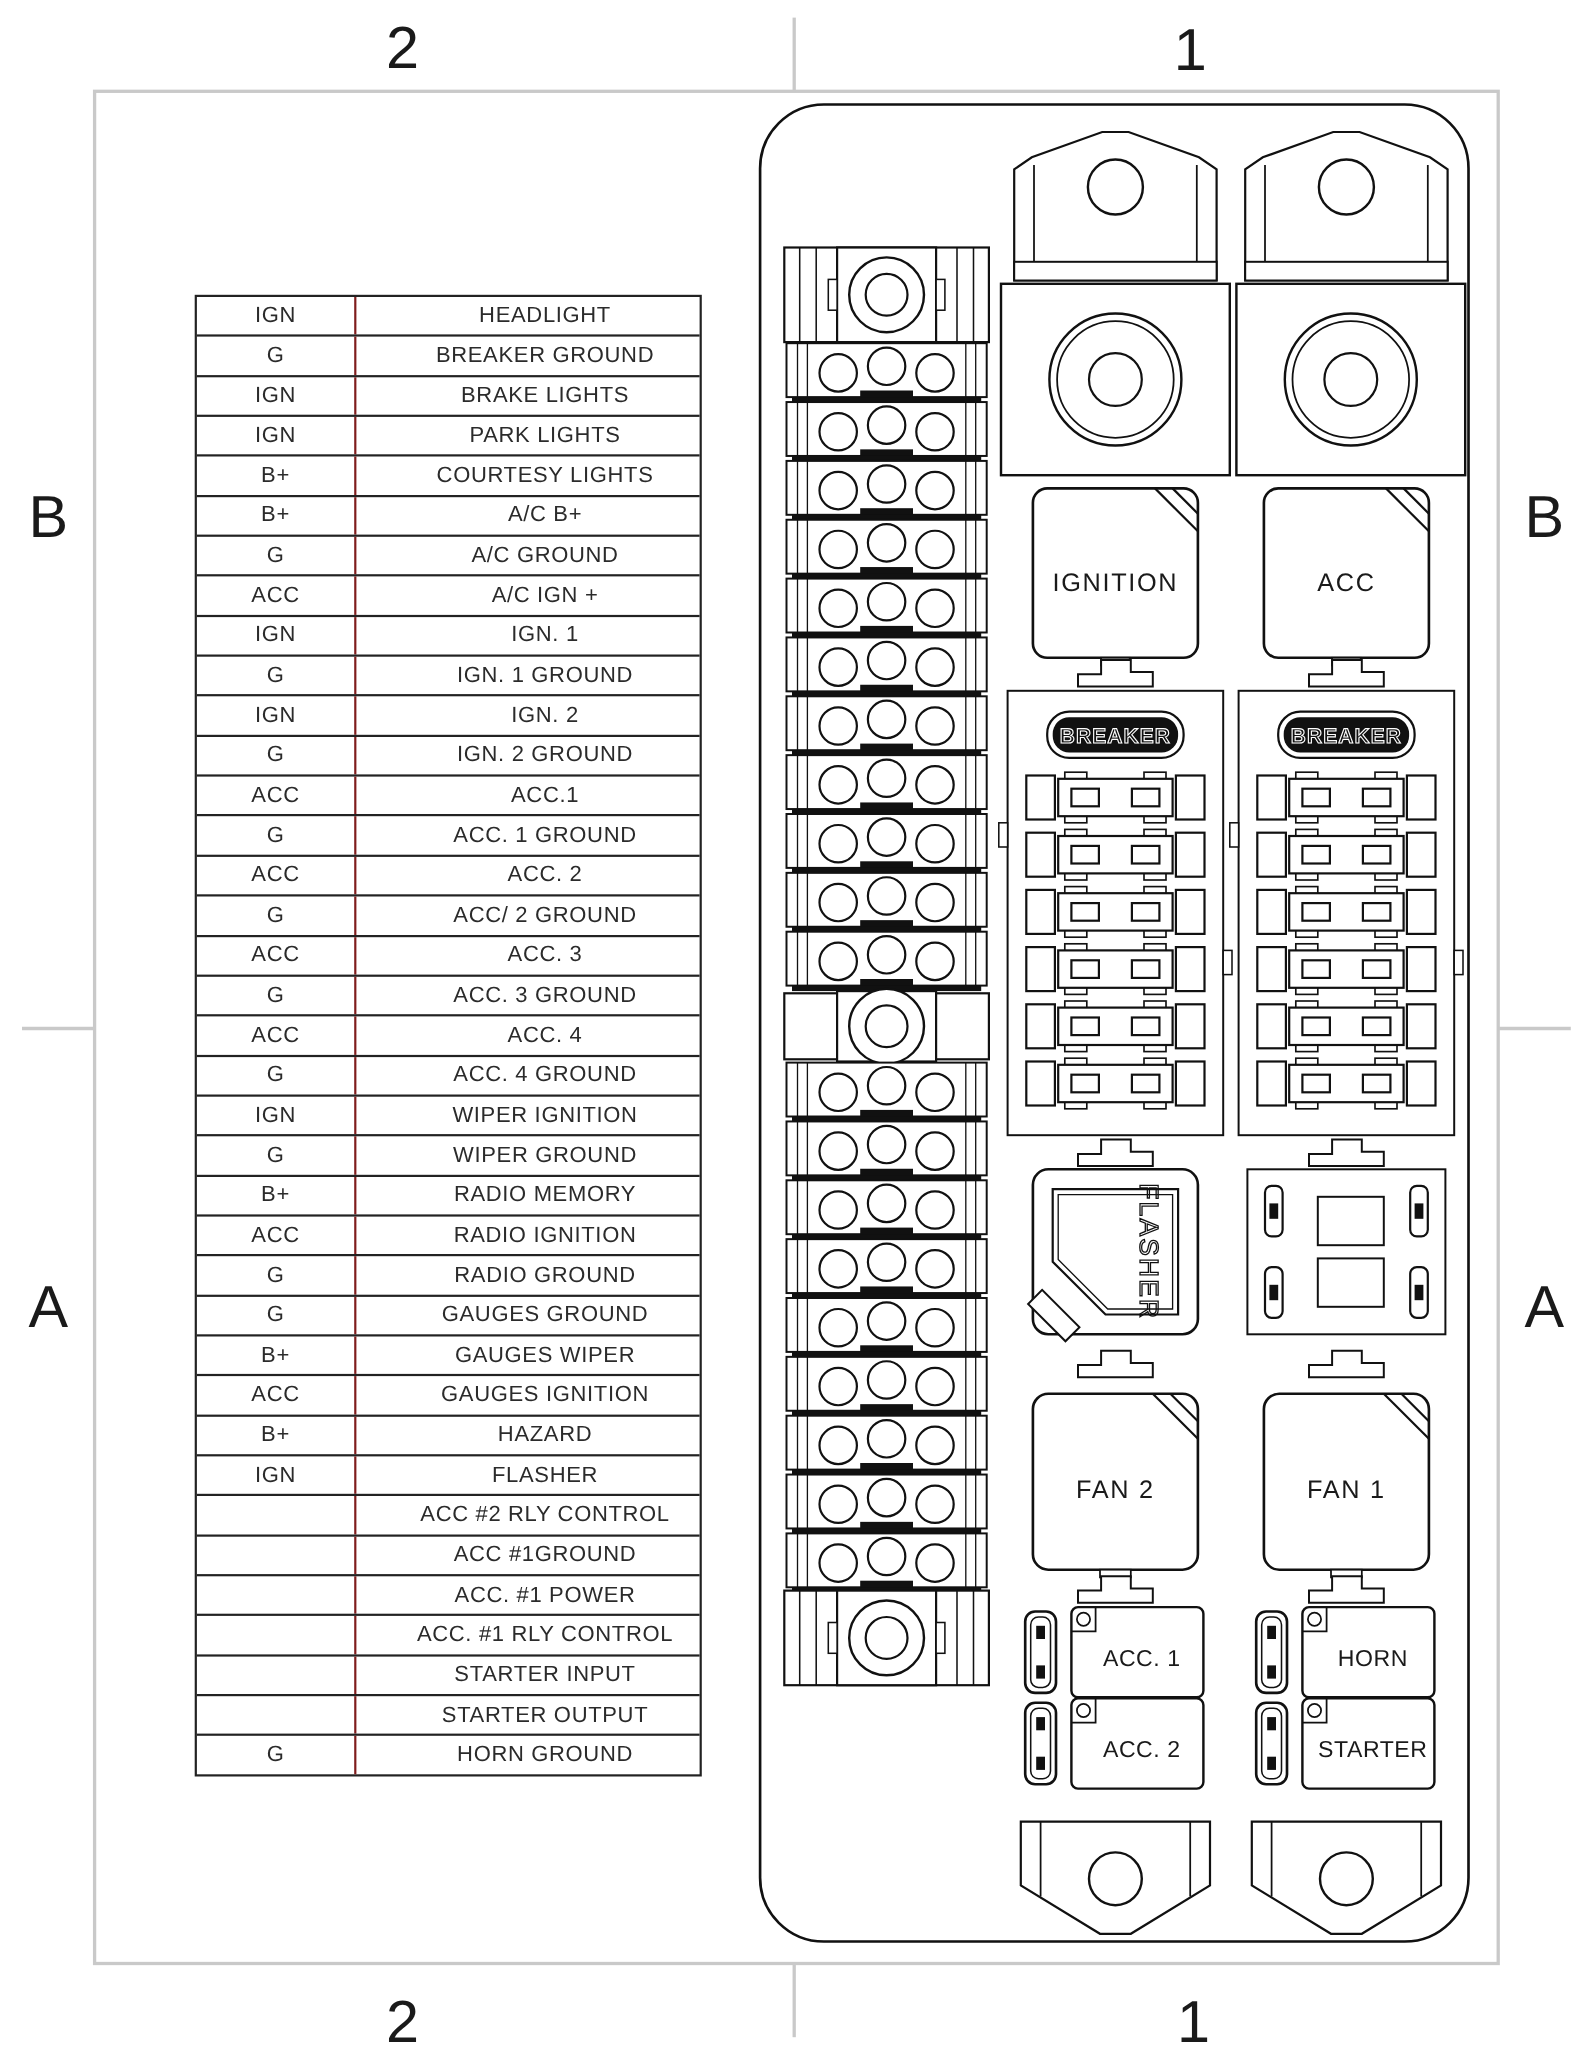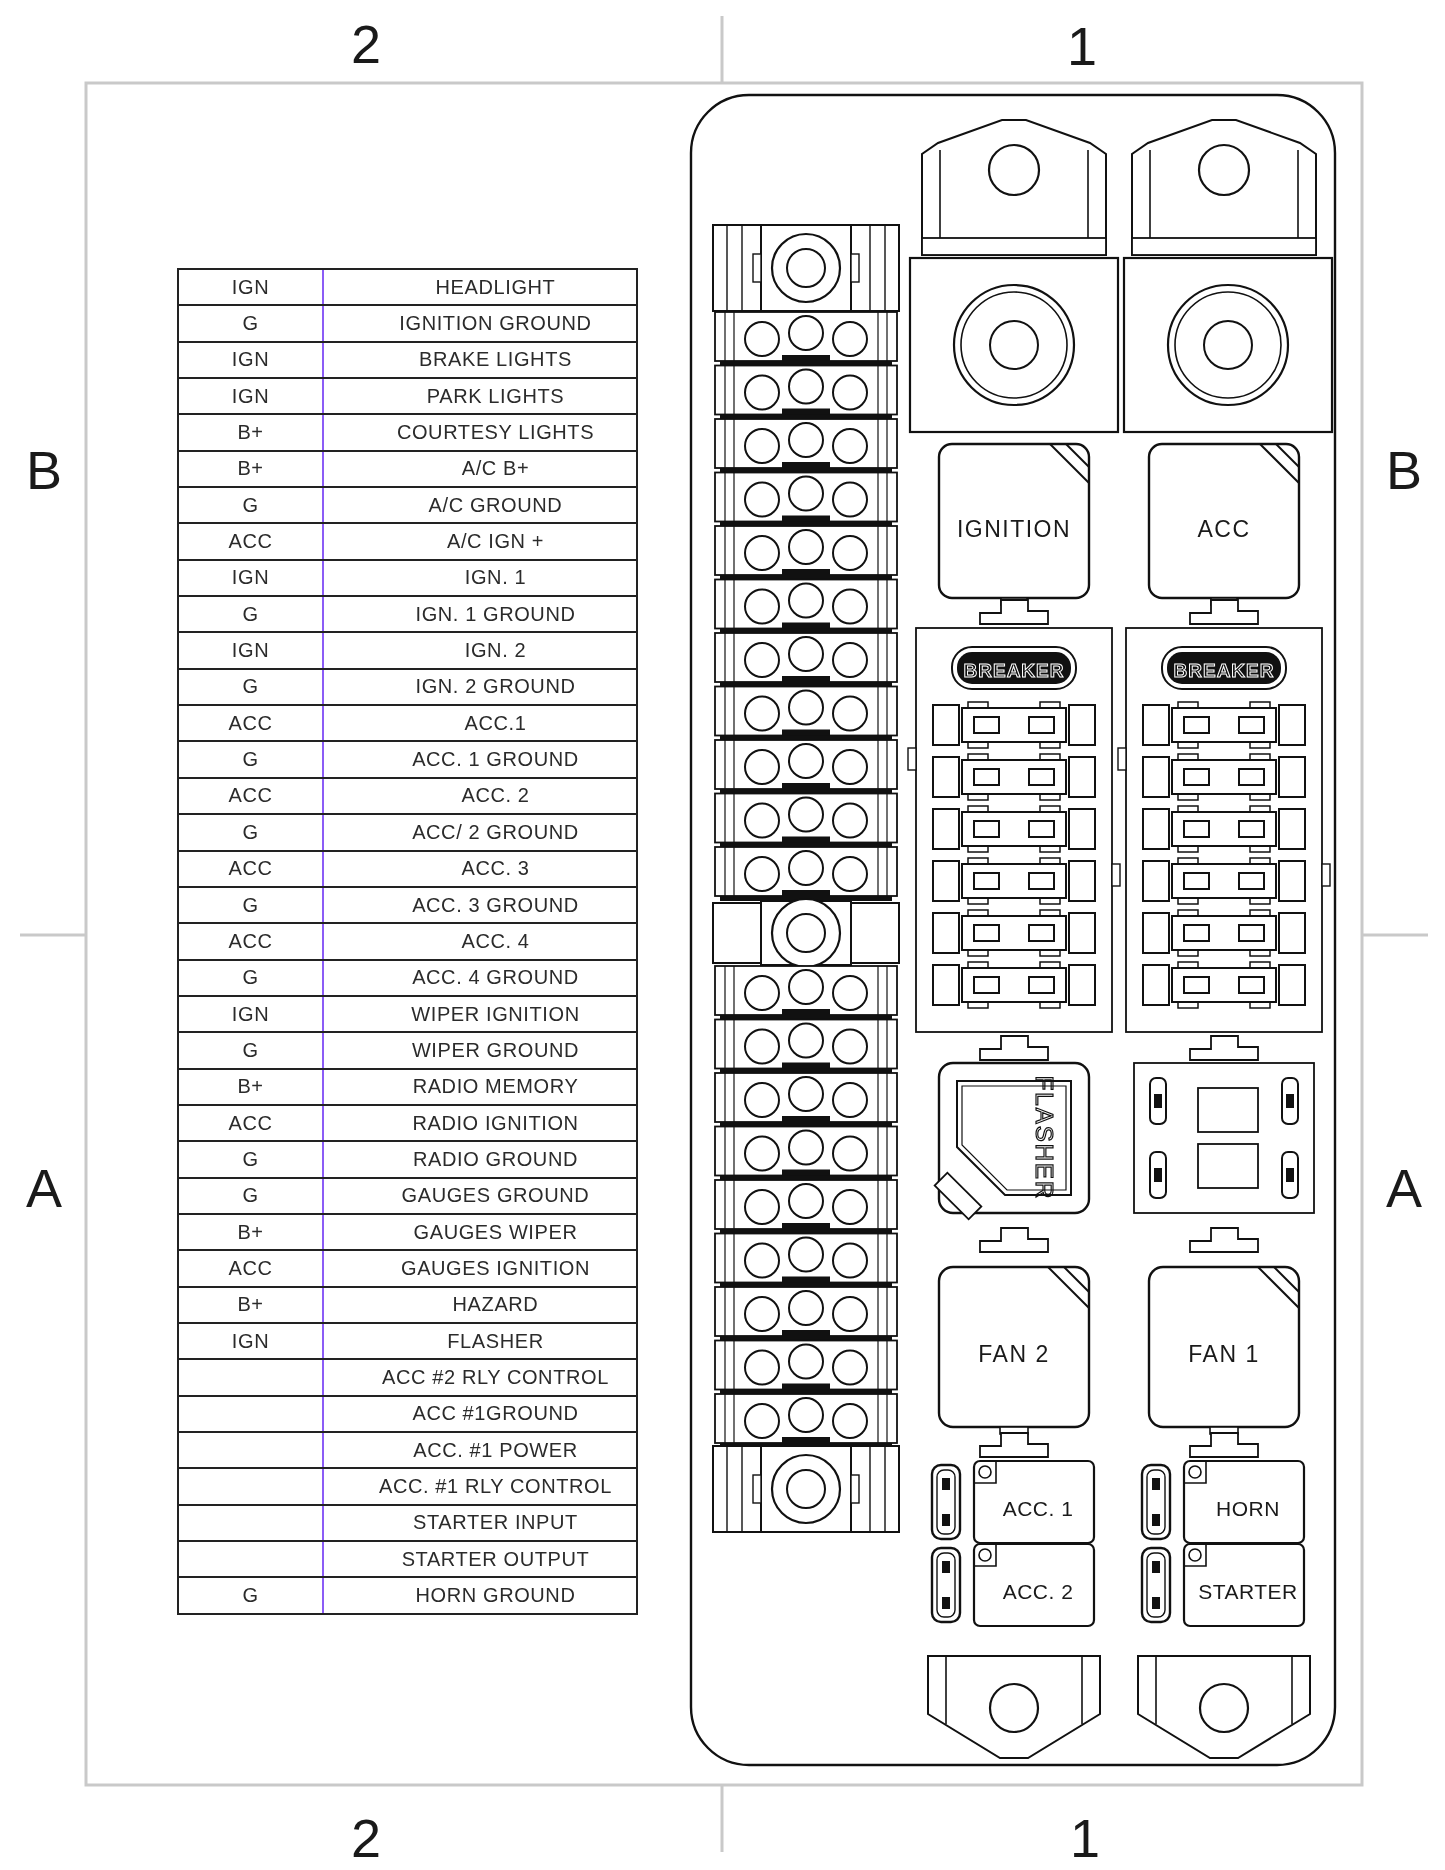--- a/index.html
+++ b/index.html
@@ -13,21 +13,21 @@
   .breaker-label { font-size:19px; font-weight:bold; letter-spacing:1px;
                    fill:#111; stroke:#ffffff; stroke-width:1px; }
   .flasher-label { font-size:24px; letter-spacing:2px; fill:none; stroke:#111;
                    stroke-width:1.2px; }
   .wtable { position:absolute; left:177px; top:268px; width:461px; height:1347px;
             border:2px solid #222; box-sizing:border-box; display:flex;
             flex-direction:column; font-size:20px; letter-spacing:0.6px;
             color:#2b2b2b; background:#fff; }
   .wrow { flex:1; display:flex; border-top:2px solid #222; min-height:0; }
   .wrow:first-child { border-top:none; }
-  .wcell-type { width:143px; border-right:2px solid #8b5cf6; display:flex;
+  .wcell-type { width:143px; border-right:2px solid #7f1d1d; display:flex;
                 align-items:center; justify-content:center; }
   .wcell-label { flex:1; display:flex; align-items:center; justify-content:center;
                  white-space:nowrap;padding-left:31px; }
 </style>
 </head>
 <body>
 
 <svg class="drawing" width="1445" height="1870" viewBox="0 0 1445 1870">
   <defs>
 
@@ -275,21 +275,21 @@
   <use href="#btab" x="1224" y="1708"></use>
 </svg>
 
 <div class="wtable">
     <div class="wrow">
       <div class="wcell-type">IGN</div>
       <div class="wcell-label">HEADLIGHT</div>
     </div>
     <div class="wrow">
       <div class="wcell-type">G</div>
-      <div class="wcell-label">IGNITION GROUND</div>
+      <div class="wcell-label">BREAKER GROUND</div>
     </div>
     <div class="wrow">
       <div class="wcell-type">IGN</div>
       <div class="wcell-label">BRAKE LIGHTS</div>
     </div>
     <div class="wrow">
       <div class="wcell-type">IGN</div>
       <div class="wcell-label">PARK LIGHTS</div>
     </div>
     <div class="wrow">

